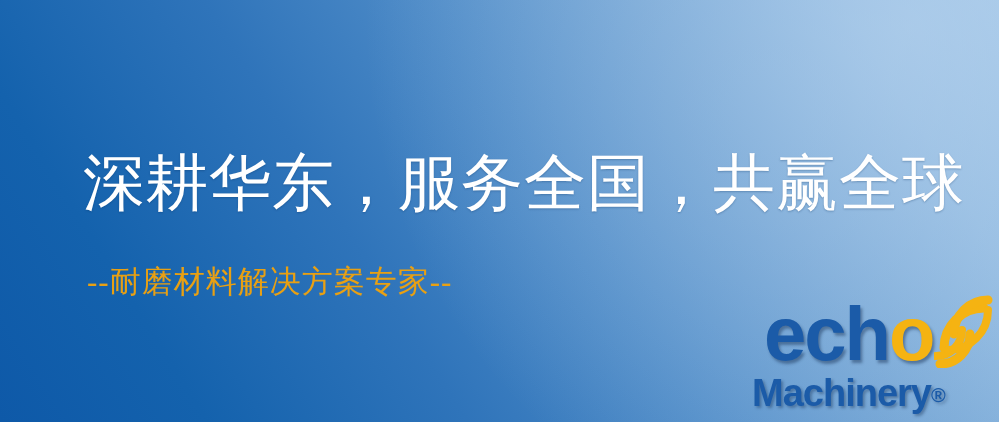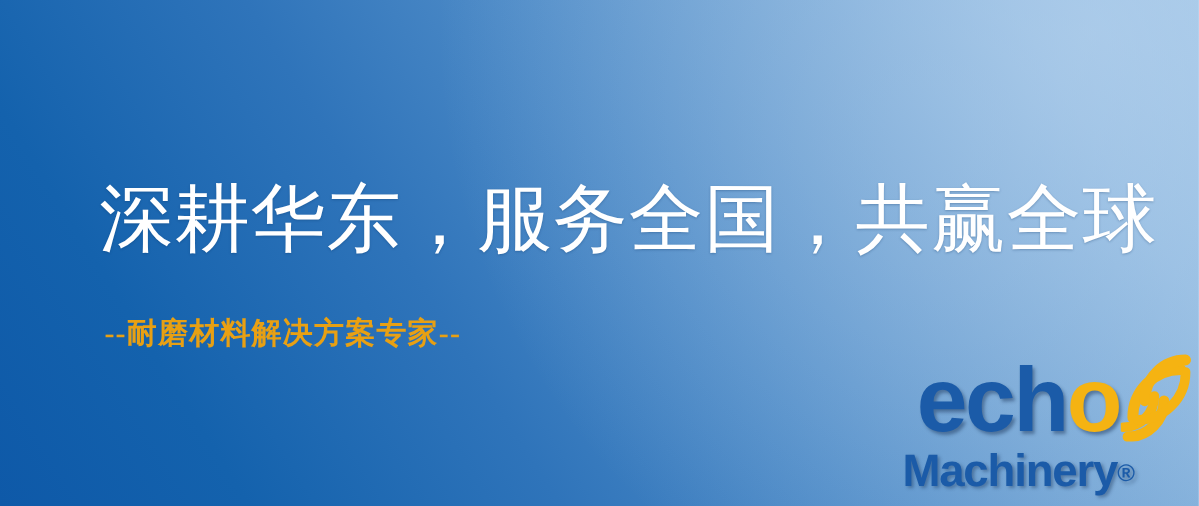--- a/index.html
+++ b/index.html
@@ -47,27 +47,26 @@
     white-space: nowrap;
     text-shadow: 0 1px 2px rgba(10,50,95,0.30);
     z-index: 3;
   }
 
   .subtitle {
     position: absolute;
     left: 87px;
     top: 266px;
     font-family: "Liberation Serif", "DejaVu Serif", serif;
-    font-size: 25px;
+    font-size: 31px;
     line-height: 1;
     color: #e8a013;
     letter-spacing: 1px;
     white-space: nowrap;
     z-index: 3;
-    font-weight: bold;
   }
 
   
   .logo {
     position: absolute;
     left: 748px;
     top: 296px;
     width: 251px;
     height: 126px;
     z-index: 4;

